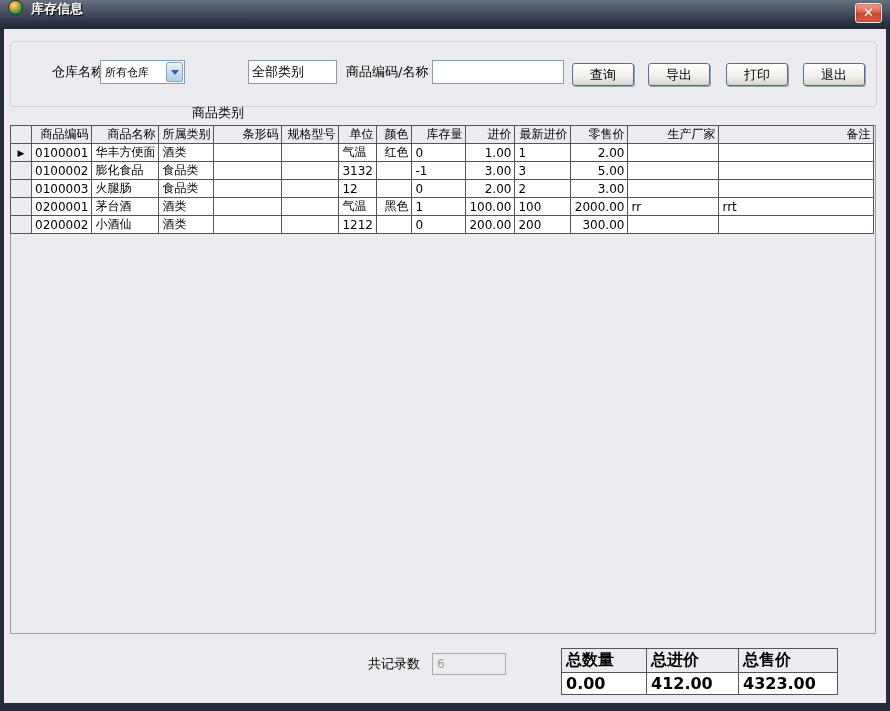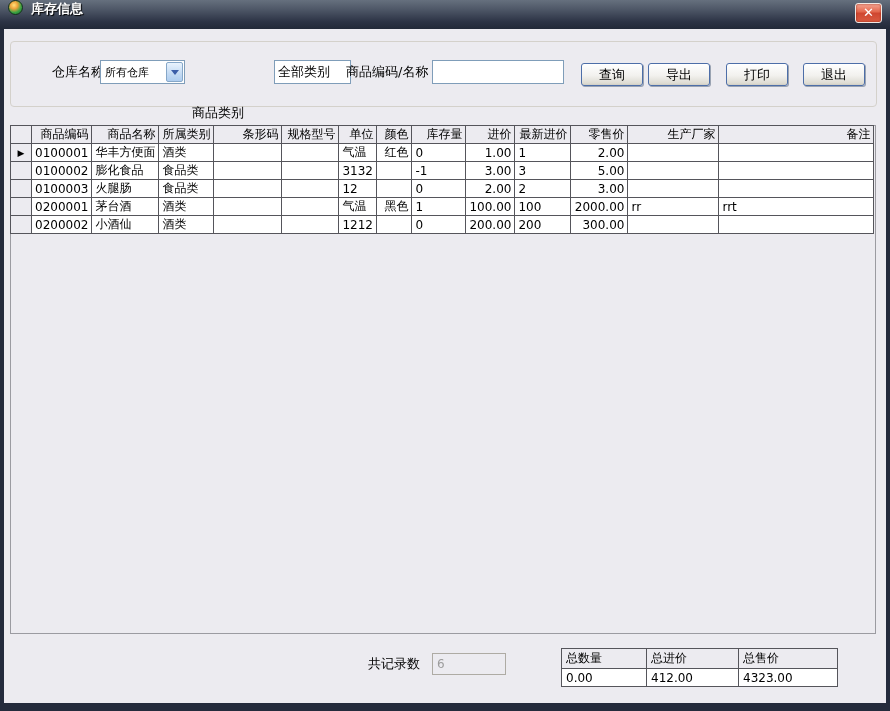--- a/index.html
+++ b/index.html
@@ -57,21 +57,21 @@
     position: absolute; left: 4px; top: 7px; width: 0; height: 0;
     border-left: 4px solid transparent; border-right: 4px solid transparent;
     border-top: 5px solid #3b5ea8;
   }
 
   .txtbox {
     position: absolute; top: 31px; height: 24px; background: #fff;
     border: 1px solid #7F9DB9; font-size: 13px; padding: 0 3px;
     font-family: "DejaVu Sans", "Liberation Sans", sans-serif;
   }
-  .txt-category { left: 270px; width: 77px; }
+  .txt-category { left: 244px; width: 89px; }
   .txt-code { left: 428px; width: 132px; }
 
   .xp-btn {
     position: absolute; top: 34px; width: 62px; height: 23px;
     border: 1px solid #4d6ea8; border-radius: 3px;
     background: linear-gradient(#ffffff, #f2f1ee 55%, #dddbd2 92%, #cfcdc4);
     box-shadow: 1px 1px 0 #9aa3b2, inset 0 1px 0 #fff;
     font-size: 13px; cursor: pointer;
     font-family: "DejaVu Sans", "Liberation Sans", sans-serif;
   }
@@ -96,21 +96,21 @@
   .count-box {
     position: absolute; left: 428px; top: 624px; width: 74px; height: 22px;
     border: 1px solid #aeaba4; background: #ECEBF0;
     color: #9c9c9c; font-size: 12px; line-height: 20px; padding-left: 4px;
   }
   table.totals {
     position: absolute; left: 557px; top: 619px; border-collapse: collapse; table-layout: fixed;
     border: 1px solid #9b9ba1;
   }
   table.totals th, table.totals td {
-    border: 1px solid #55555b; font-size: 12px; font-weight: normal;
+    border: 1px solid #55555b; font-size: 16px; font-weight: bold;
     text-align: left; padding: 1px 4px; height: 18px; overflow: hidden; white-space: nowrap;
   }
   table.totals th { background: #ECEBF0; }
   table.totals td { background: #fff; margin-left: 17px; }
 </style>
 </head>
 <body>
 
 <div class="window">
 
@@ -133,21 +133,21 @@
         <span class="chev"></span>
       </span>
     </div>
 
     <span class="lbl" style="left:188px; top:31px;margin-top:41px;">商品类别</span>
     <input class="txtbox txt-category" value="全部类别" style="">
 
     <span class="lbl" style="left:342px; top:31px;">商品编码/名称</span>
     <input class="txtbox txt-code" value="" style="">
 
-    <button class="xp-btn" style="left:568px;margin-left:9px;">查询</button>
+    <button class="xp-btn" style="left:568px;">查询</button>
     <button class="xp-btn" style="left:644px;">导出</button>
     <button class="xp-btn" style="left:722px;">打印</button>
     <button class="xp-btn" style="left:799px;">退出</button>
 
     <div class="grid-outline"></div>
     <table class="grid" id="grid-table">
         <thead>
           <tr>
             <th class="sel" style="width: 21px;"></th>
             <th style="width: 59px;">商品编码</th>

